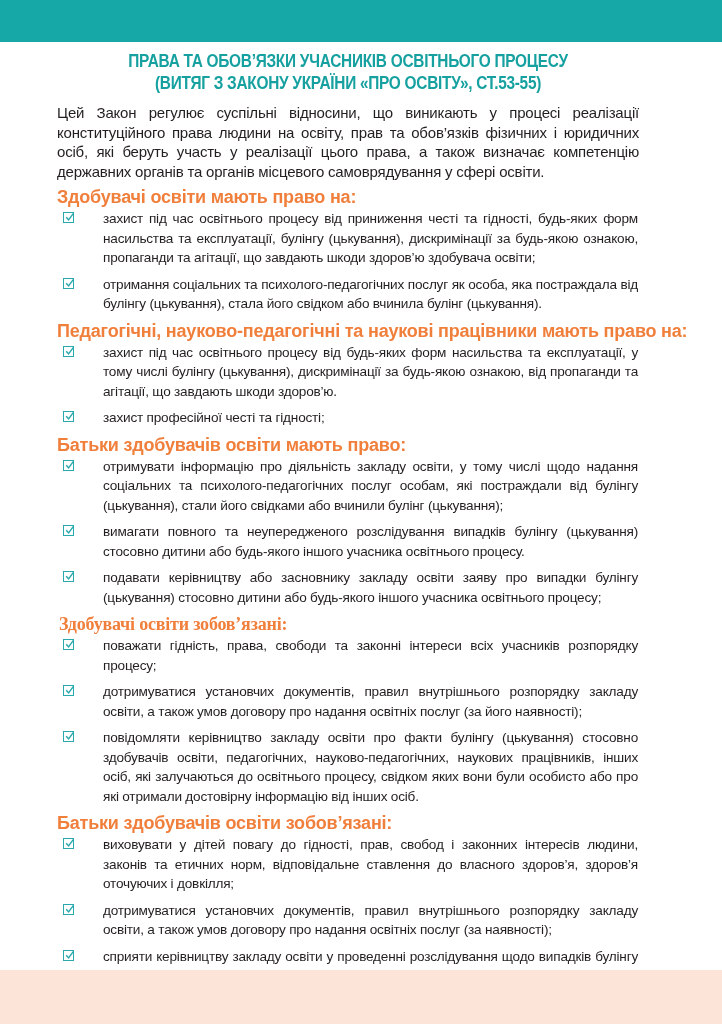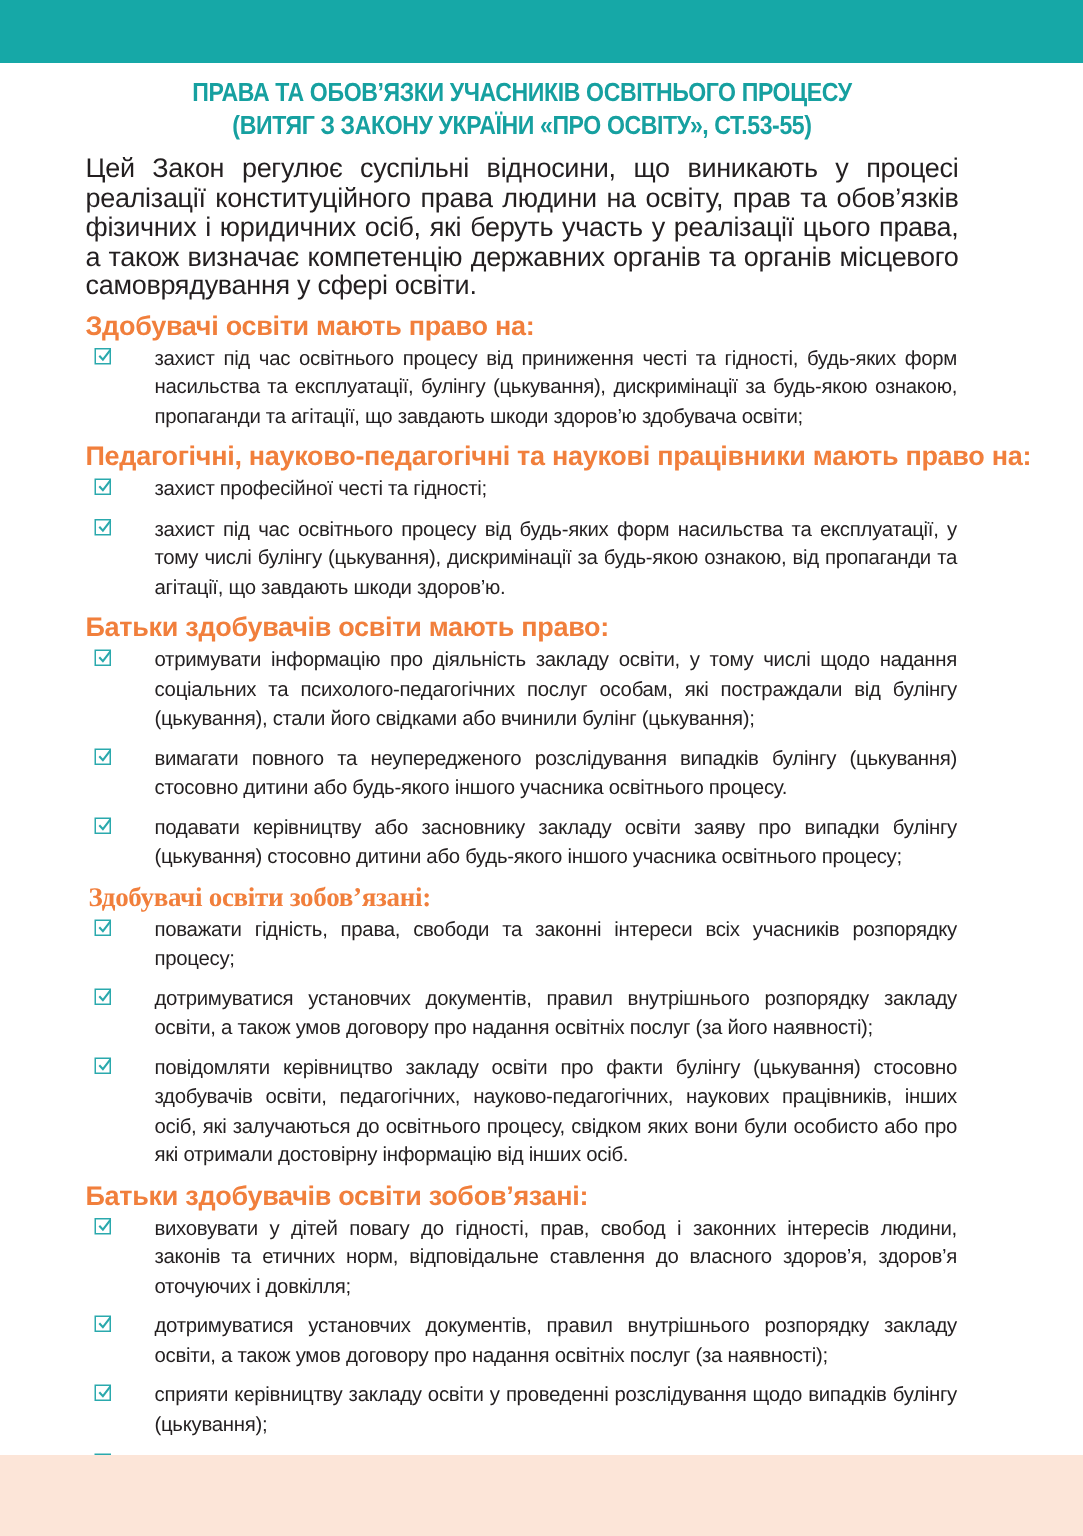--- a/index.html
+++ b/index.html
@@ -20,21 +20,21 @@
   .content {
     position: absolute; left: 0; top: 50px; width: 696px;
   }
   .title {
     text-align: center; color: #16a0a0; font-weight: bold;
     font-size: 17.5px; line-height: 22px; letter-spacing: -0.3px;
     transform: scaleX(0.88); transform-origin: center;
     margin: 0;
   }
   .intro {
-    margin: 9px 57px 0 57px; font-size: 18px; line-height: 19.5px;
+    margin: 9px 57px 0 57px; font-size: 15px; line-height: 19.5px;
     text-align: justify; letter-spacing: -0.2px;
   }
   .section-heading {
     color: #f17f3c; font-weight: bold; font-size: 18px; line-height: 20px;
     margin: 6px 0 2px 57px; letter-spacing: -0.2px;
   }
   .section-heading.indent { margin-left: 59px; font-family: Liberation Serif, serif; }
   ul.items { list-style: none; margin: 0; padding: 0; }
   li.item {
     position: relative; padding-left: 103px; padding-right: 58px;
@@ -63,39 +63,47 @@
   <div class="section-heading">Здобувачі освіти мають право на:</div>
   <ul class="items">
     <li class="item">
       <span class="check">
           <svg width="12" height="12" viewBox="0 0 12 12">
             <path d="M2.2 6.2 L4.6 8.8 L9.6 2.2" fill="none" stroke="#2aa9ad" stroke-width="1.4"></path>
           </svg>
         </span>
       <span>захист під час освітнього процесу від приниження честі та гідності, будь-яких форм насильства та експлуатації, булінгу (цькування), дискримінації за будь-якою ознакою, пропаганди та агітації, що завдають шкоди здоров’ю здобувача освіти;</span>
     </li>
+    <li class="item">
+      <span class="check">
+          <svg width="12" height="12" viewBox="0 0 12 12">
+            <path d="M2.2 6.2 L4.6 8.8 L9.6 2.2" fill="none" stroke="#2aa9ad" stroke-width="1.4"></path>
+          </svg>
+        </span>
+      <span>отримання соціальних та психолого-педагогічних послуг як особа, яка постраждала від булінгу (цькування), стала його свідком або вчинила булінг (цькування).</span>
+    </li>
   </ul>
 
   <div class="section-heading">Педагогічні, науково-педагогічні та наукові працівники мають право на:</div>
   <ul class="items">
     <li class="item">
       <span class="check">
           <svg width="12" height="12" viewBox="0 0 12 12">
             <path d="M2.2 6.2 L4.6 8.8 L9.6 2.2" fill="none" stroke="#2aa9ad" stroke-width="1.4"></path>
           </svg>
         </span>
-      <span>захист професійної честі та гідності;</span>
+      <span>захист під час освітнього процесу від будь-яких форм насильства та експлуатації, у тому числі булінгу (цькування), дискримінації за будь-якою ознакою, від пропаганди та агітації, що завдають шкоди здоров’ю.</span>
     </li>
     <li class="item">
       <span class="check">
           <svg width="12" height="12" viewBox="0 0 12 12">
             <path d="M2.2 6.2 L4.6 8.8 L9.6 2.2" fill="none" stroke="#2aa9ad" stroke-width="1.4"></path>
           </svg>
         </span>
-      <span>захист під час освітнього процесу від будь-яких форм насильства та експлуатації, у тому числі булінгу (цькування), дискримінації за будь-якою ознакою, від пропаганди та агітації, що завдають шкоди здоров’ю.</span>
+      <span>захист професійної честі та гідності;</span>
     </li>
   </ul>
 
   <div class="section-heading">Батьки здобувачів освіти мають право:</div>
   <ul class="items">
     <li class="item">
       <span class="check">
           <svg width="12" height="12" viewBox="0 0 12 12">
             <path d="M2.2 6.2 L4.6 8.8 L9.6 2.2" fill="none" stroke="#2aa9ad" stroke-width="1.4"></path>
           </svg>

